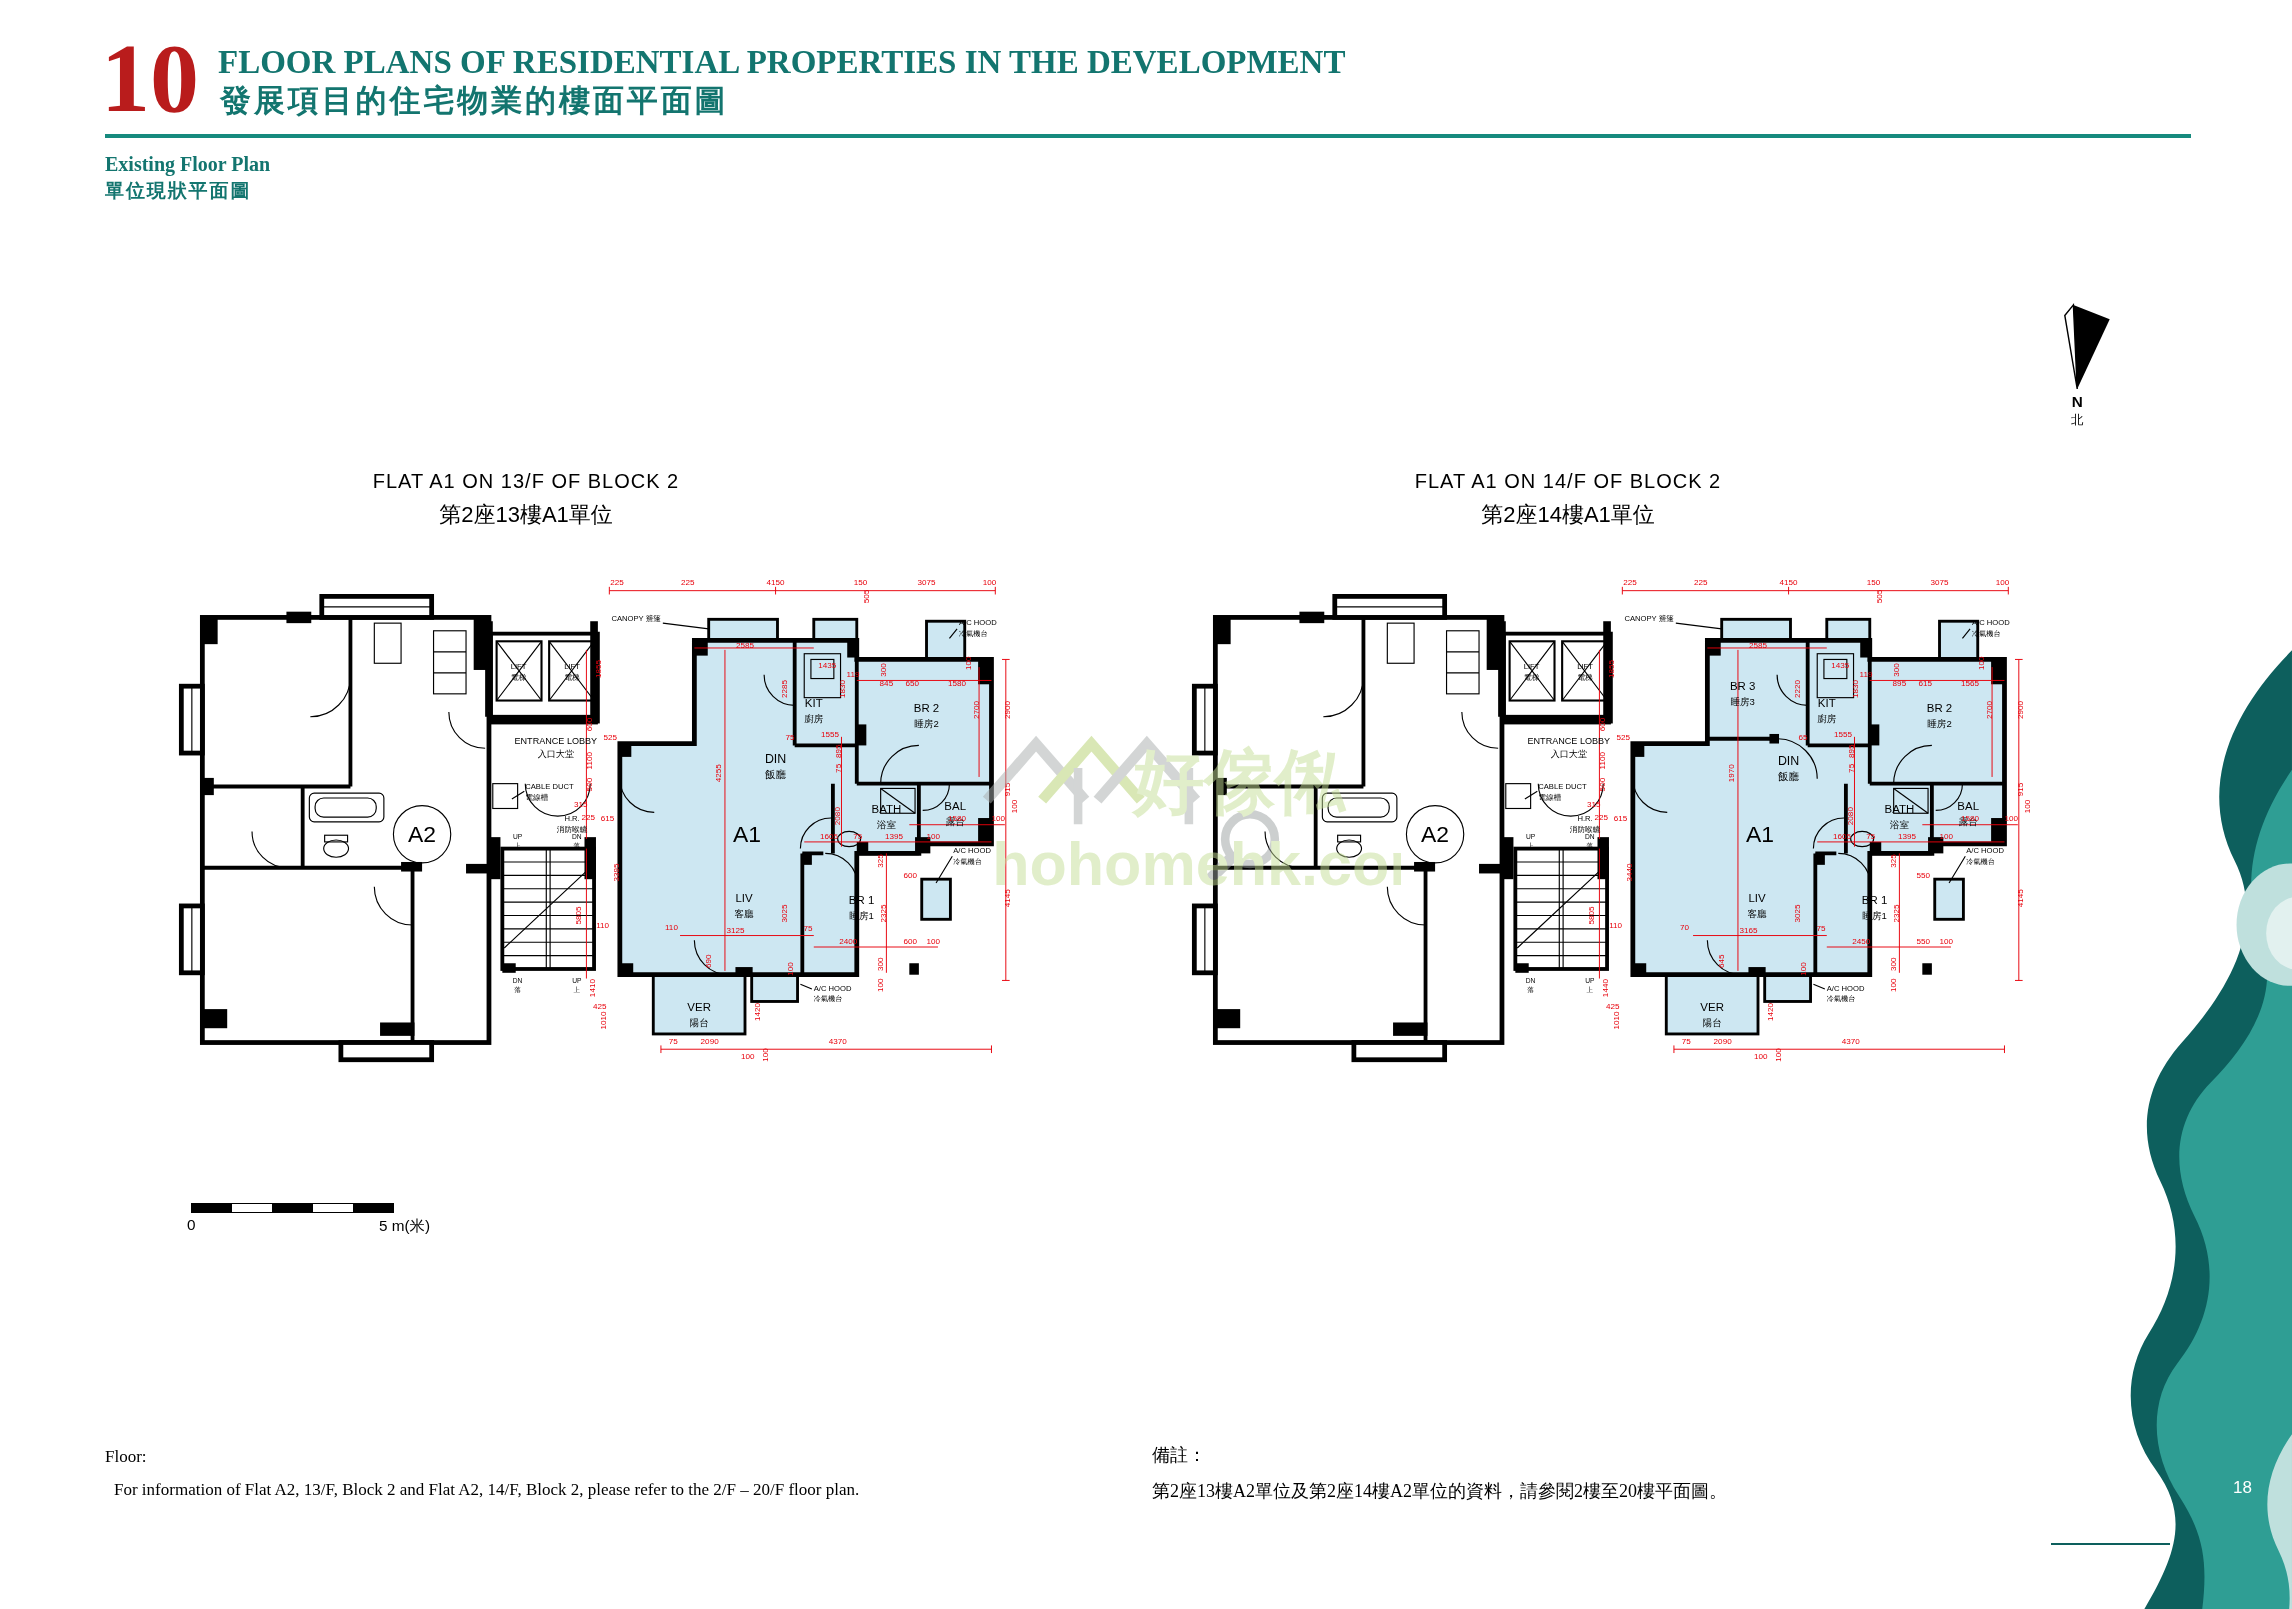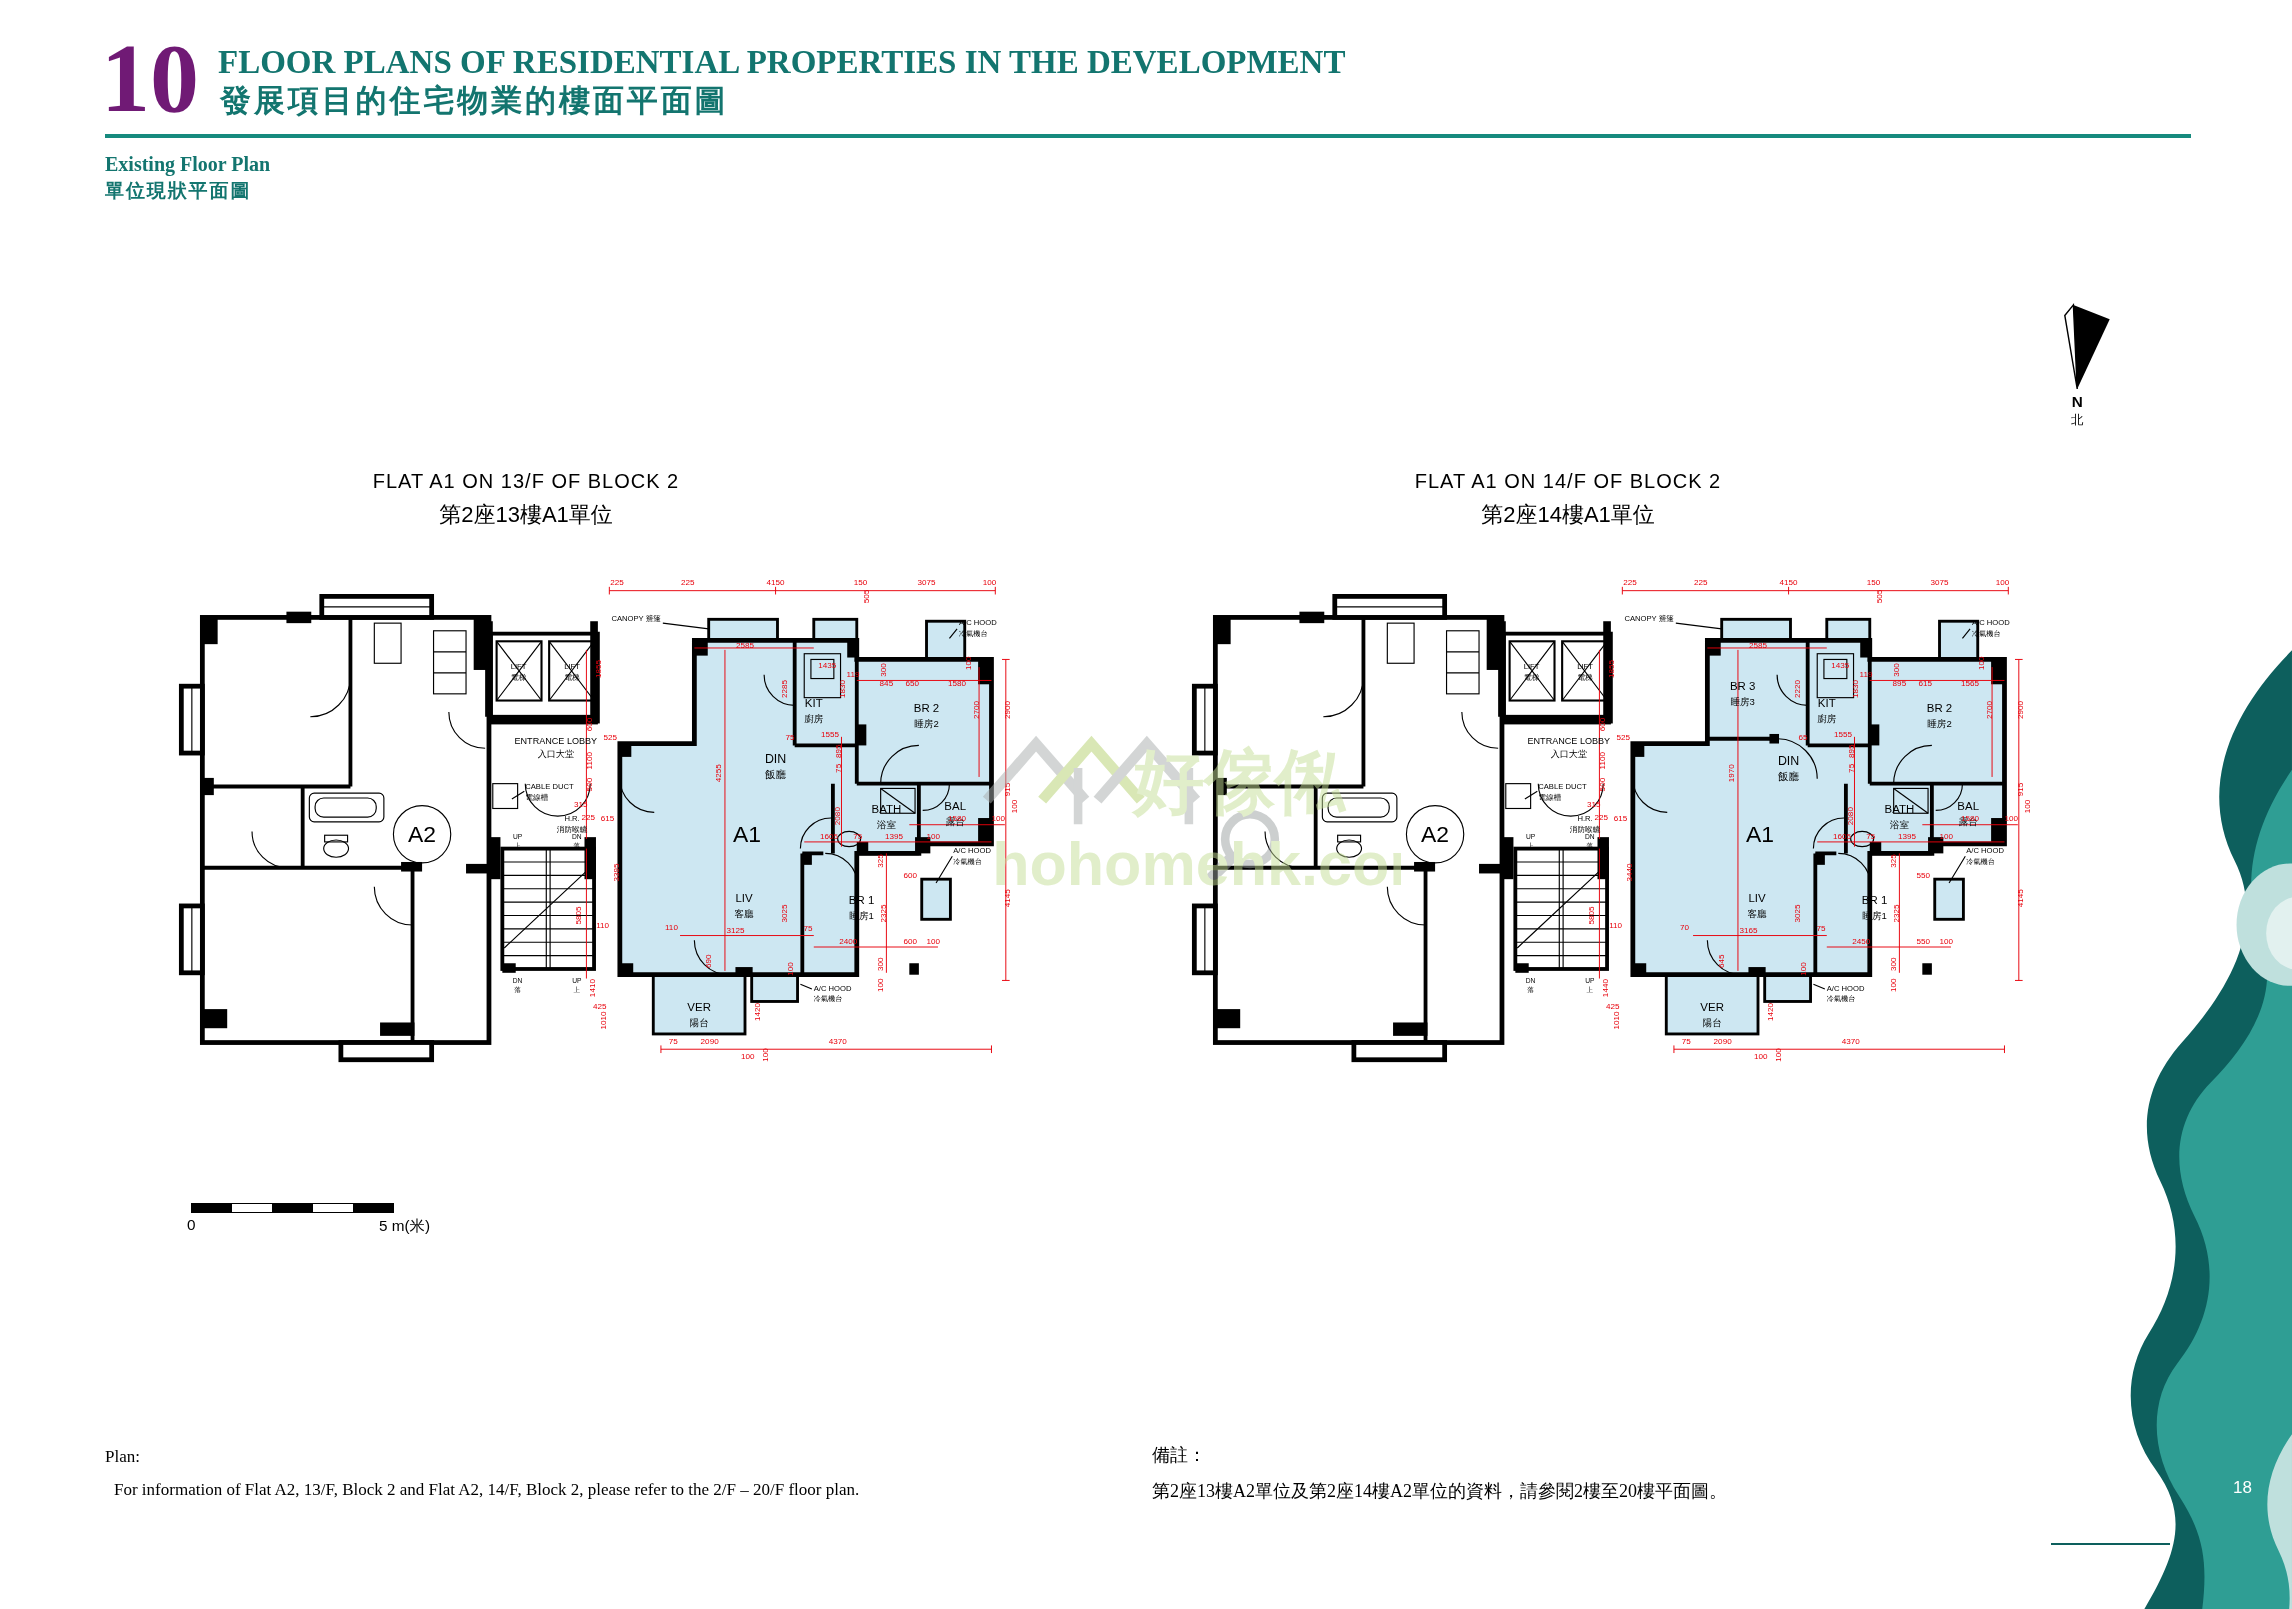--- a/index.html
+++ b/index.html
@@ -1,20 +1,20 @@
 <!DOCTYPE html>
 <html><head>
 <meta charset="utf-8">
 <style>
   html,body{margin:0;padding:0;background:#fff;}
   #page{position:relative;width:2292px;height:1610px;background:#fff;overflow:hidden;
         font-family:"Liberation Sans",sans-serif;}
   
   .section-num{position:absolute;left:101px;top:29px;font-family:"Liberation Serif",serif;
-               font-weight:bold;font-size:98px;color:#701a75;line-height:1;}
+               font-weight:bold;font-size:98px;color:#b91c1c;line-height:1;}
   .title-en{position:absolute;left:218px;top:44px;font-family:"Liberation Serif",serif;
             font-weight:bold;font-size:33px;color:#13756f;white-space:nowrap;}
   .title-zh{position:absolute;left:220px;top:80px;font-family:"Liberation Serif",serif;
             font-weight:bold;font-size:31px;color:#13756f;letter-spacing:2.9px;white-space:nowrap;}
   .rule{position:absolute;left:105px;top:134px;width:2086px;height:3.8px;background:#168a7e;}
   .sub-en{position:absolute;left:105px;top:153px;font-family:"Liberation Serif",serif;
           font-weight:bold;font-size:20px;color:#13756f;}
   .sub-zh{position:absolute;left:105px;top:178px;font-family:"Liberation Serif",serif;
           font-weight:bold;font-size:19px;color:#13756f;letter-spacing:1.9px;}
   
@@ -489,21 +489,21 @@
     <span class="sb-b"></span>
       <span class="sb-w"></span>
       <span class="sb-b"></span>
       <span class="sb-w"></span>
       <span class="sb-b"></span>
   </div>
   <div class="scale-0">0</div>
   <div class="scale-5">5 m(米)</div>
 
   <div class="notes-en">
-    <div>Plan:</div>
+    <div>Floor:</div>
     <div class="body">For information of Flat A2, 13/F, Block 2 and Flat A2, 14/F, Block 2, please refer to the 2/F – 20/F floor plan.</div>
   </div>
   <div class="notes-zh">
     <div>備註：</div>
     <div class="body">第2座13樓A2單位及第2座14樓A2單位的資料，請參閱2樓至20樓平面圖。</div>
   </div>
 
   <div class="teal-line"></div>
   <svg class="wave" viewBox="0 0 250 1064">
     <path d="M250,60 C190,120 150,200 190,280 C225,350 180,420 135,470 C95,515 88,565 112,615 C138,668 132,725 100,775 C72,820 76,875 108,918 C142,965 130,1005 95,1064 L250,1064 Z" fill="#0d5f5d"></path>

